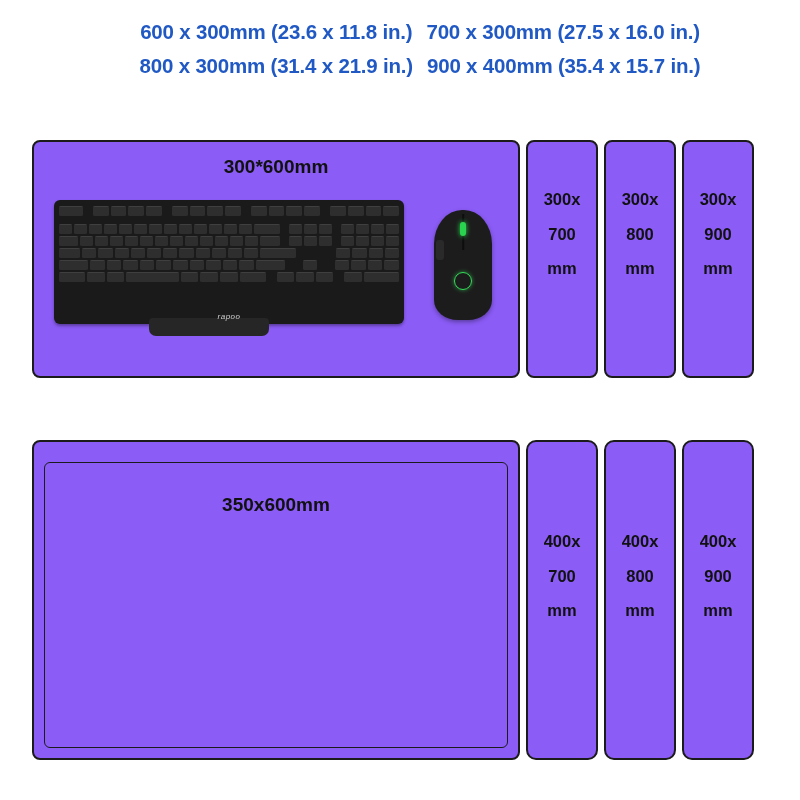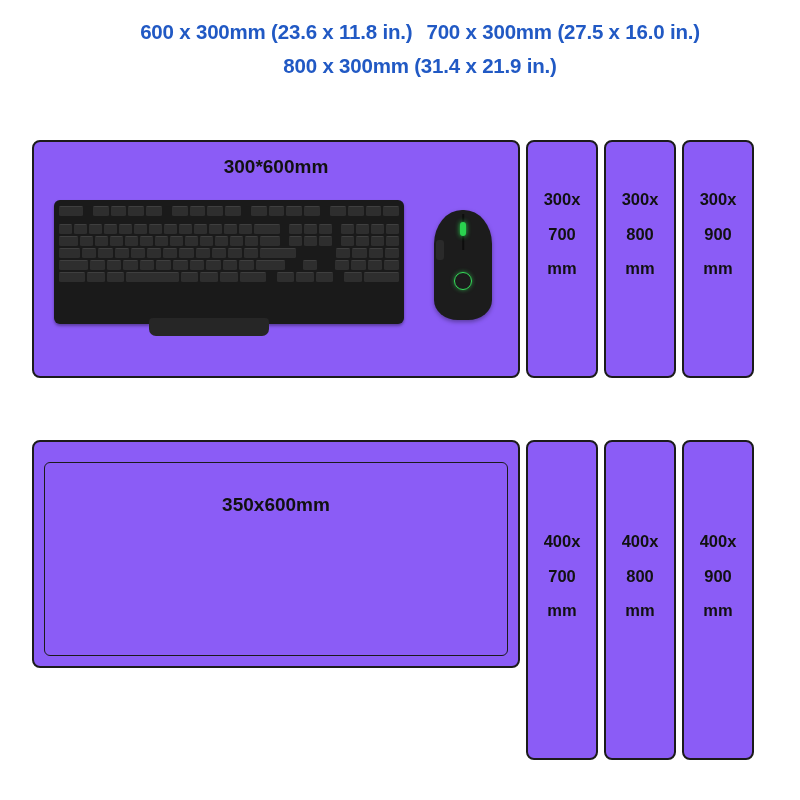--- a/index.html
+++ b/index.html
@@ -54,28 +54,28 @@
     border-radius: 8px;
     background: #8b5cf6;
     position: relative;
     box-sizing: border-box;
   }
 
   .pad-main {
     width: 488px;
   }
   #diagram-top .pad-main { height: 238px; }
-  #diagram-bottom .pad-main { height: 228px; padding-left: 28px; }
+  #diagram-bottom .pad-main { height: 320px; padding-left: 28px; }
 
   .pad-narrow {
     width: 72px;
     box-sizing: border-box;
   }
   #diagram-top .pad-narrow { height: 238px; }
-  #diagram-bottom .pad-narrow { height: 320px; }
+  #diagram-bottom .pad-narrow { height: 320px; border-radius: 10px; }
 
   .pad-main-title {
     position: absolute;
     top: 14px;
     left: 0;
     width: 100%;
     text-align: center;
     font-size: 19px;
     font-weight: bold;
     color: #111111;
@@ -217,20 +217,21 @@
 </head>
 <body>
 
 <div class="header">
   <div class="header-row">
     <span class="size-label">600 x 300mm (23.6 x 11.8 in.)</span>
     <span class="size-label">700 x 300mm (27.5 x 16.0 in.)</span>
   </div>
   <div class="header-row">
     <span class="size-label">800 x 300mm (31.4 x 21.9 in.)</span>
+    <span class="size-label">900 x 400mm (35.4 x 15.7 in.)</span>
   </div>
 </div>
 
 <div class="diagram" id="diagram-top">
 
   <div class="pad pad-main">
     <div class="pad-main-title">300*600mm</div>
 
     <div class="keyboard">
       <div class="kb-row" style="top:6px;">
@@ -364,20 +365,21 @@
           <div class="key w15"></div>
         <div class="key gap"></div>
         <div class="key"></div>
           <div class="key"></div>
           <div class="key"></div>
         <div class="key gap"></div>
         <div class="key"></div>
           <div class="key w2"></div>
       </div>
       <div class="kb-palmrest"></div>
+      <div class="kb-brand">rapoo</div>
     </div>
 
     <div class="mouse">
       <div class="mouse-split"></div>
       <div class="mouse-wheel"></div>
       <div class="mouse-side"></div>
       <div class="mouse-logo"></div>
     </div>
   </div>
 

